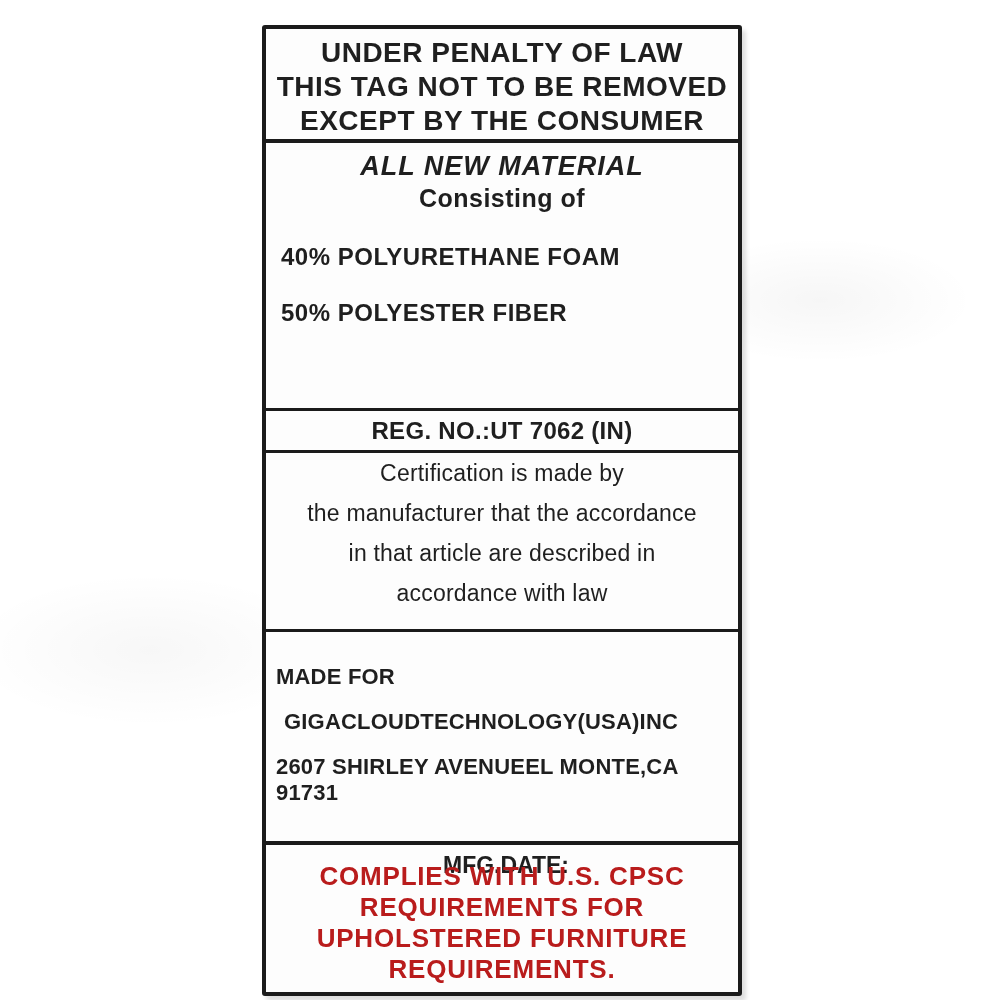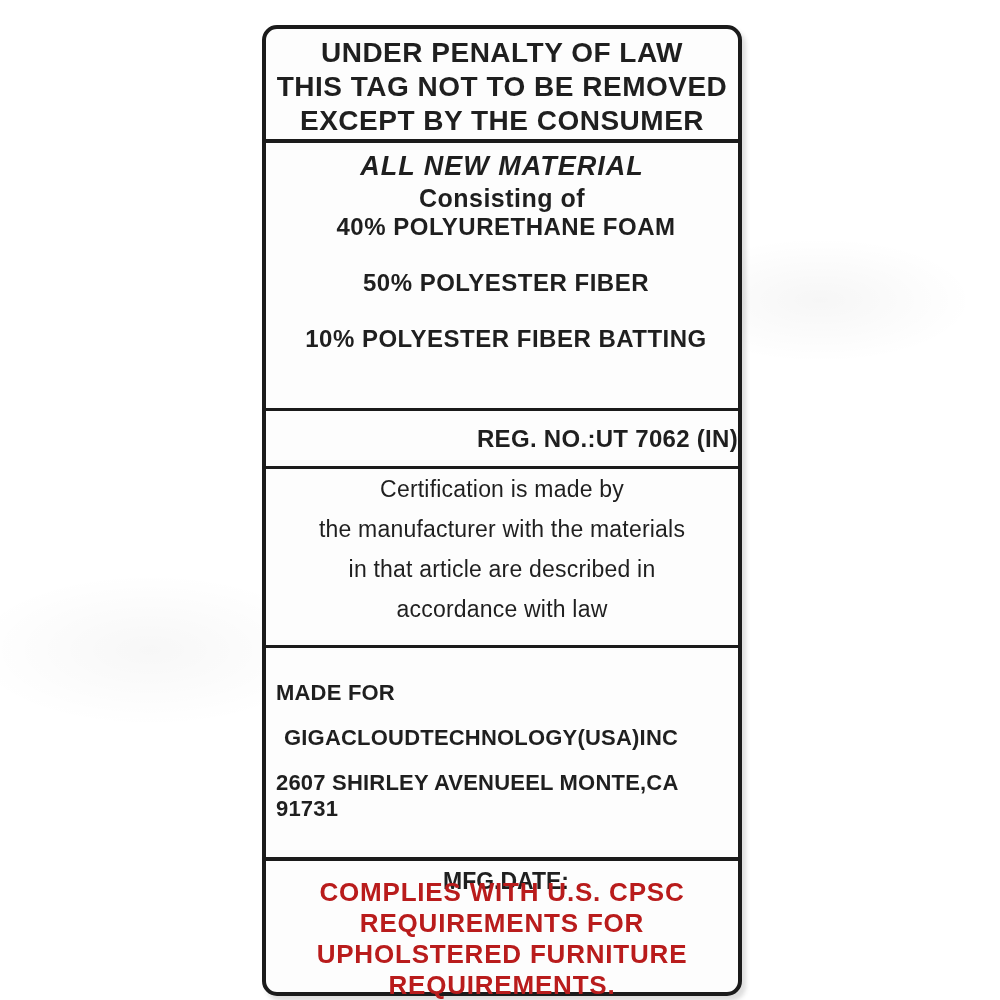--- a/index.html
+++ b/index.html
@@ -19,21 +19,21 @@
     overflow: hidden;
   }
   .label {
     position: absolute;
     left: 262px;
     top: 25px;
     width: 480px;
     height: 971px;
     box-sizing: border-box;
     border: 4px solid #1b1b1b;
-    border-radius: 15px;
+    border-radius: 3px;
     background: #fdfdfd;
     box-shadow: 4px 5px 4px rgba(70,70,70,0.18);
     display: flex;
     flex-direction: column;
     color: #1f1f1f;
   }
   .sec {
     box-sizing: border-box;
     flex: 0 0 auto;
   }
@@ -63,34 +63,34 @@
     letter-spacing: 1px;
     font-style: italic;
   }
   .mat-subtitle {
     text-align: center;
     font-weight: 700;
     font-size: 25px;
     letter-spacing: 0.5px;
     margin-top: 2px;
   }
-  .mat-list { padding-left: 8px; text-align: center; }
+  .mat-list { margin-top: 30px; padding-left: 15px; }
   .mat-item {
     font-weight: 700;
     font-size: 24px;
     letter-spacing: 0.5px;
     margin-bottom: 28px;
   }
 
   
   .sec-regno {
-    height: 58px;
+    height: 42px;
     display: flex;
     align-items: center;
-    justify-content: flex-end;
+    justify-content: center;
     font-weight: 700;
     font-size: 24px;
     letter-spacing: 0.3px;
   }
 
   
   .sec-cert {
     height: 179px;
     text-align: center;
     font-weight: 400;
@@ -138,31 +138,30 @@
       <div>THIS TAG NOT TO BE REMOVED</div>
       <div>EXCEPT BY THE CONSUMER</div>
     </div>
 
     <div class="sec sec-materials">
       <div class="mat-title">ALL NEW MATERIAL</div>
       <div class="mat-subtitle">Consisting of</div>
       <div class="mat-list">
         <div class="mat-item">40% POLYURETHANE FOAM</div>
         <div class="mat-item">50% POLYESTER FIBER</div>
-        <div class="mat-item">10% POLYESTER FIBER BATTING</div>
       </div>
     </div>
 
     <div class="sec sec-regno">
       <div>REG. NO.:UT 7062 (IN)</div>
     </div>
 
     <div class="sec sec-cert">
       <div>Certification is made by</div>
-      <div>the manufacturer with the materials</div>
+      <div>the manufacturer that the accordance</div>
       <div>in that article are described in</div>
       <div>accordance with law</div>
     </div>
 
     <div class="sec sec-madefor">
       <div class="mf-line">MADE FOR</div>
       <div class="mf-line mf-company">GIGACLOUDTECHNOLOGY(USA)INC</div>
       <div class="mf-line">2607 SHIRLEY AVENUEEL MONTE,CA 91731</div>
       <div class="mf-mfgdate">MFG.DATE:</div>
     </div>

